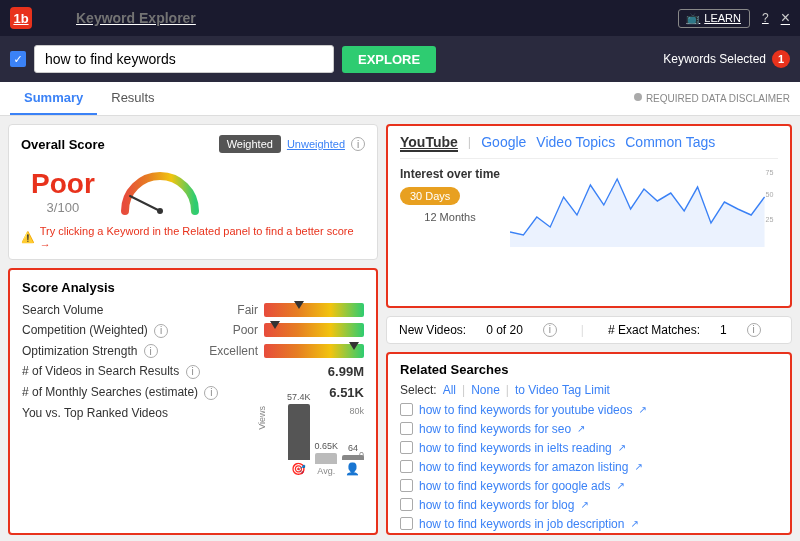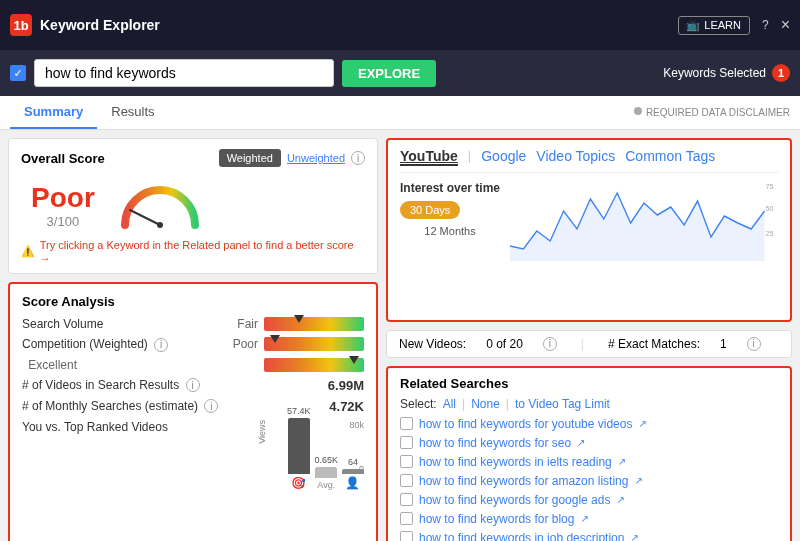--- a/index.html
+++ b/index.html
@@ -5,34 +5,35 @@
     * { box-sizing: border-box; margin: 0; padding: 0; }
     body { font-family: Arial, sans-serif; font-size: 13px; background: #f0f0f0; width: 800px; height: 541px; overflow: hidden; }
 
     
     .title-bar {
       background: #1a1a2e;
       color: white;
       display: flex;
       align-items: center;
       padding: 6px 10px;
-      height: 50px;
+      height: 36px;
       justify-content: space-between;
+      text-decoration: underline;
     }
     .title-bar-left { display: flex; align-items: center; gap: 8px; }
     .title-logo {
       background: #e8321c;
       color: white;
       font-weight: bold;
       font-size: 13px;
       width: 22px; height: 22px;
       border-radius: 4px;
       display: flex; align-items: center; justify-content: center;
     }
-    .title-text { font-size: 14px; font-weight: bold; color: #ffffff; }
+    .title-text { font-size: 14px; font-weight: bold; color: #737373; margin-left: 36px; }
     .title-bar-right { display: flex; align-items: center; gap: 12px; color: #ccc; font-size: 12px; }
     .learn-btn {
       background: none;
       border: 1px solid #888;
       color: white;
       padding: 2px 8px;
       border-radius: 3px;
       cursor: pointer;
       font-size: 11px;
       display: flex; align-items: center; gap: 4px;
@@ -365,41 +366,45 @@
           <span class="info-icon" style="margin-left:3px;">i</span>
         </span>
         <span class="metric-value-text">Poor</span>
         <div class="color-bar-container">
           <div class="color-bar"></div>
           <div class="bar-pointer" style="left: 6px;"></div>
         </div>
       </div>
 
       <div class="metric-row">
+        <span class="metric-label">
+          <span>Optimization Strength</span>
+          <span class="info-icon" style="margin-left:3px;">i</span>
+        </span>
         <span class="metric-value-text">Excellent</span>
         <div class="color-bar-container">
           <div class="color-bar"></div>
           <div class="bar-pointer" style="left: 85px;"></div>
         </div>
       </div>
 
       <div class="metric-row">
         <span class="metric-label">
           <span># of Videos in Search Results</span>
           <span class="info-icon" style="margin-left:3px;">i</span>
         </span>
         <span class="metric-number">6.99M</span>
       </div>
 
       <div class="metric-row">
         <span class="metric-label">
           <span># of Monthly Searches (estimate)</span>
           <span class="info-icon" style="margin-left:3px;">i</span>
         </span>
-        <span class="metric-number">4.72K</span>
+        <span class="metric-number">6.51K</span>
       </div>
 
       <div class="metric-row" style="align-items:flex-start; margin-top:4px;">
         <span class="metric-label">You vs. Top Ranked Videos</span>
         <div style="display:flex; flex-direction:column; align-items:center; gap:2px;">
           <div style="display:flex; align-items:flex-end; gap:6px; height:70px; position:relative;">
             <div style="position:absolute; top:0; left:-30px; font-size:9px; color:#888; writing-mode:vertical-rl; transform:rotate(180deg);">Views</div>
             <div style="position:absolute; top:0; right:0; font-size:9px; color:#888;">80k</div>
             <div style="position:absolute; bottom:16px; right:0; font-size:9px; color:#888;">0</div>
 

